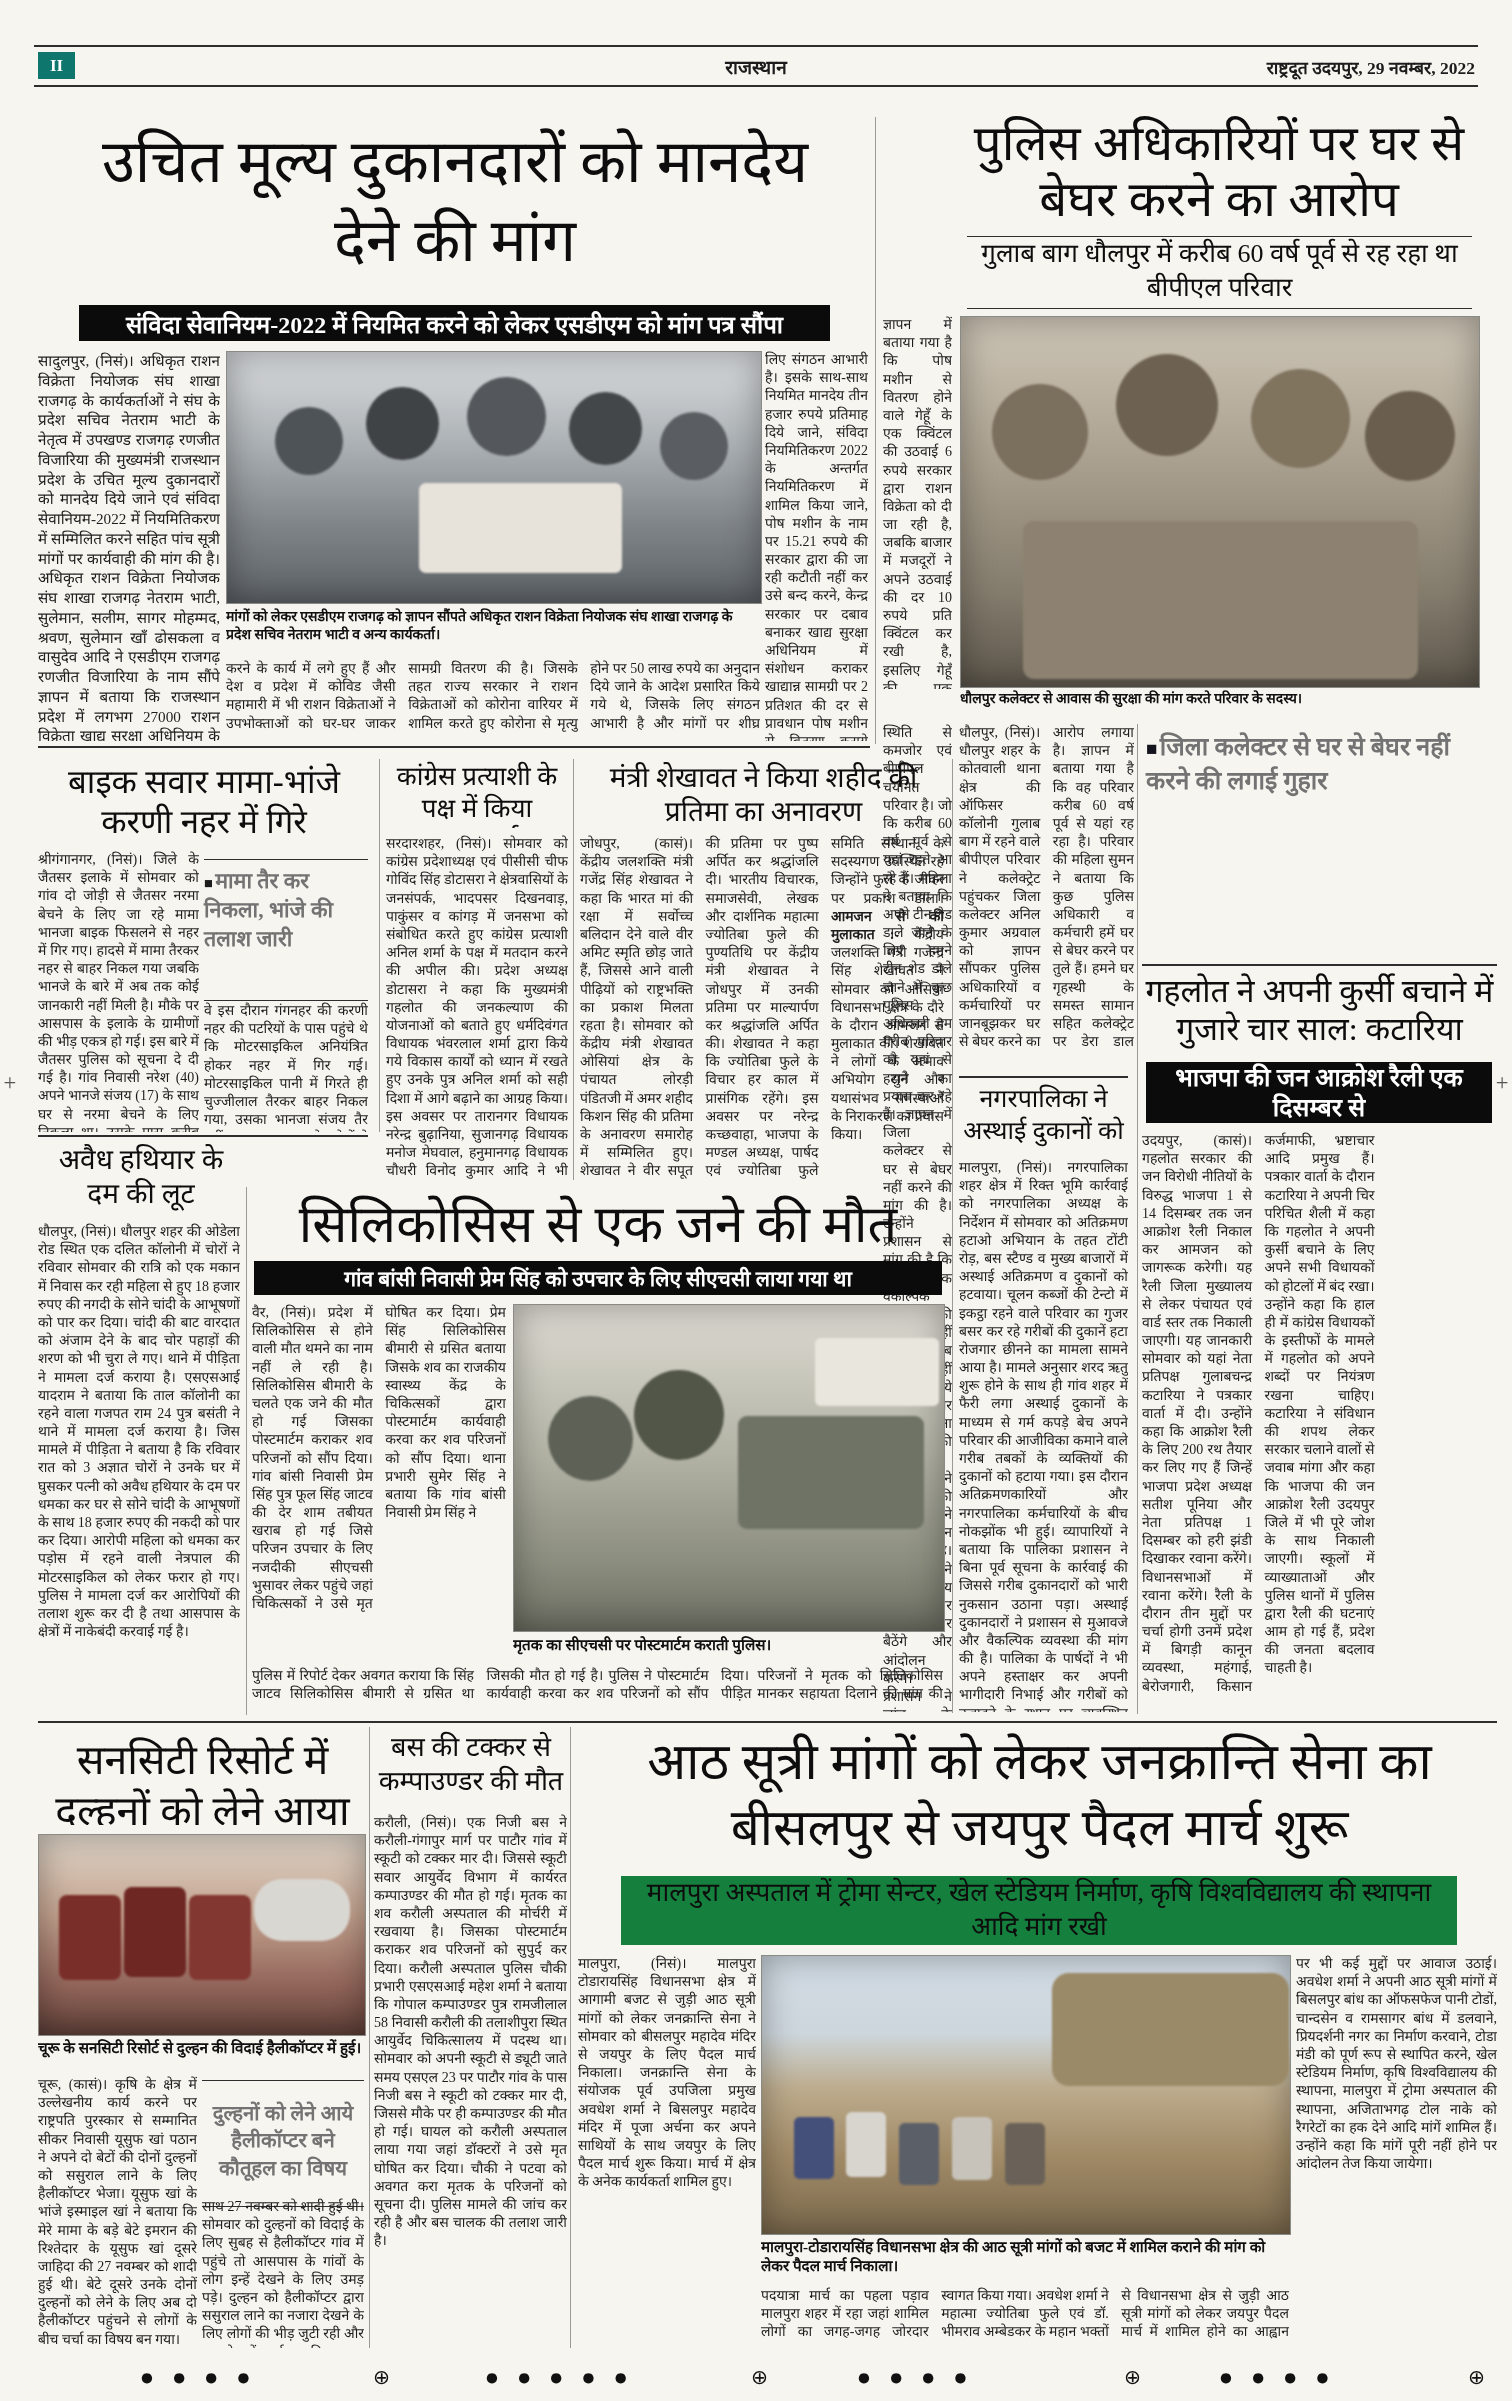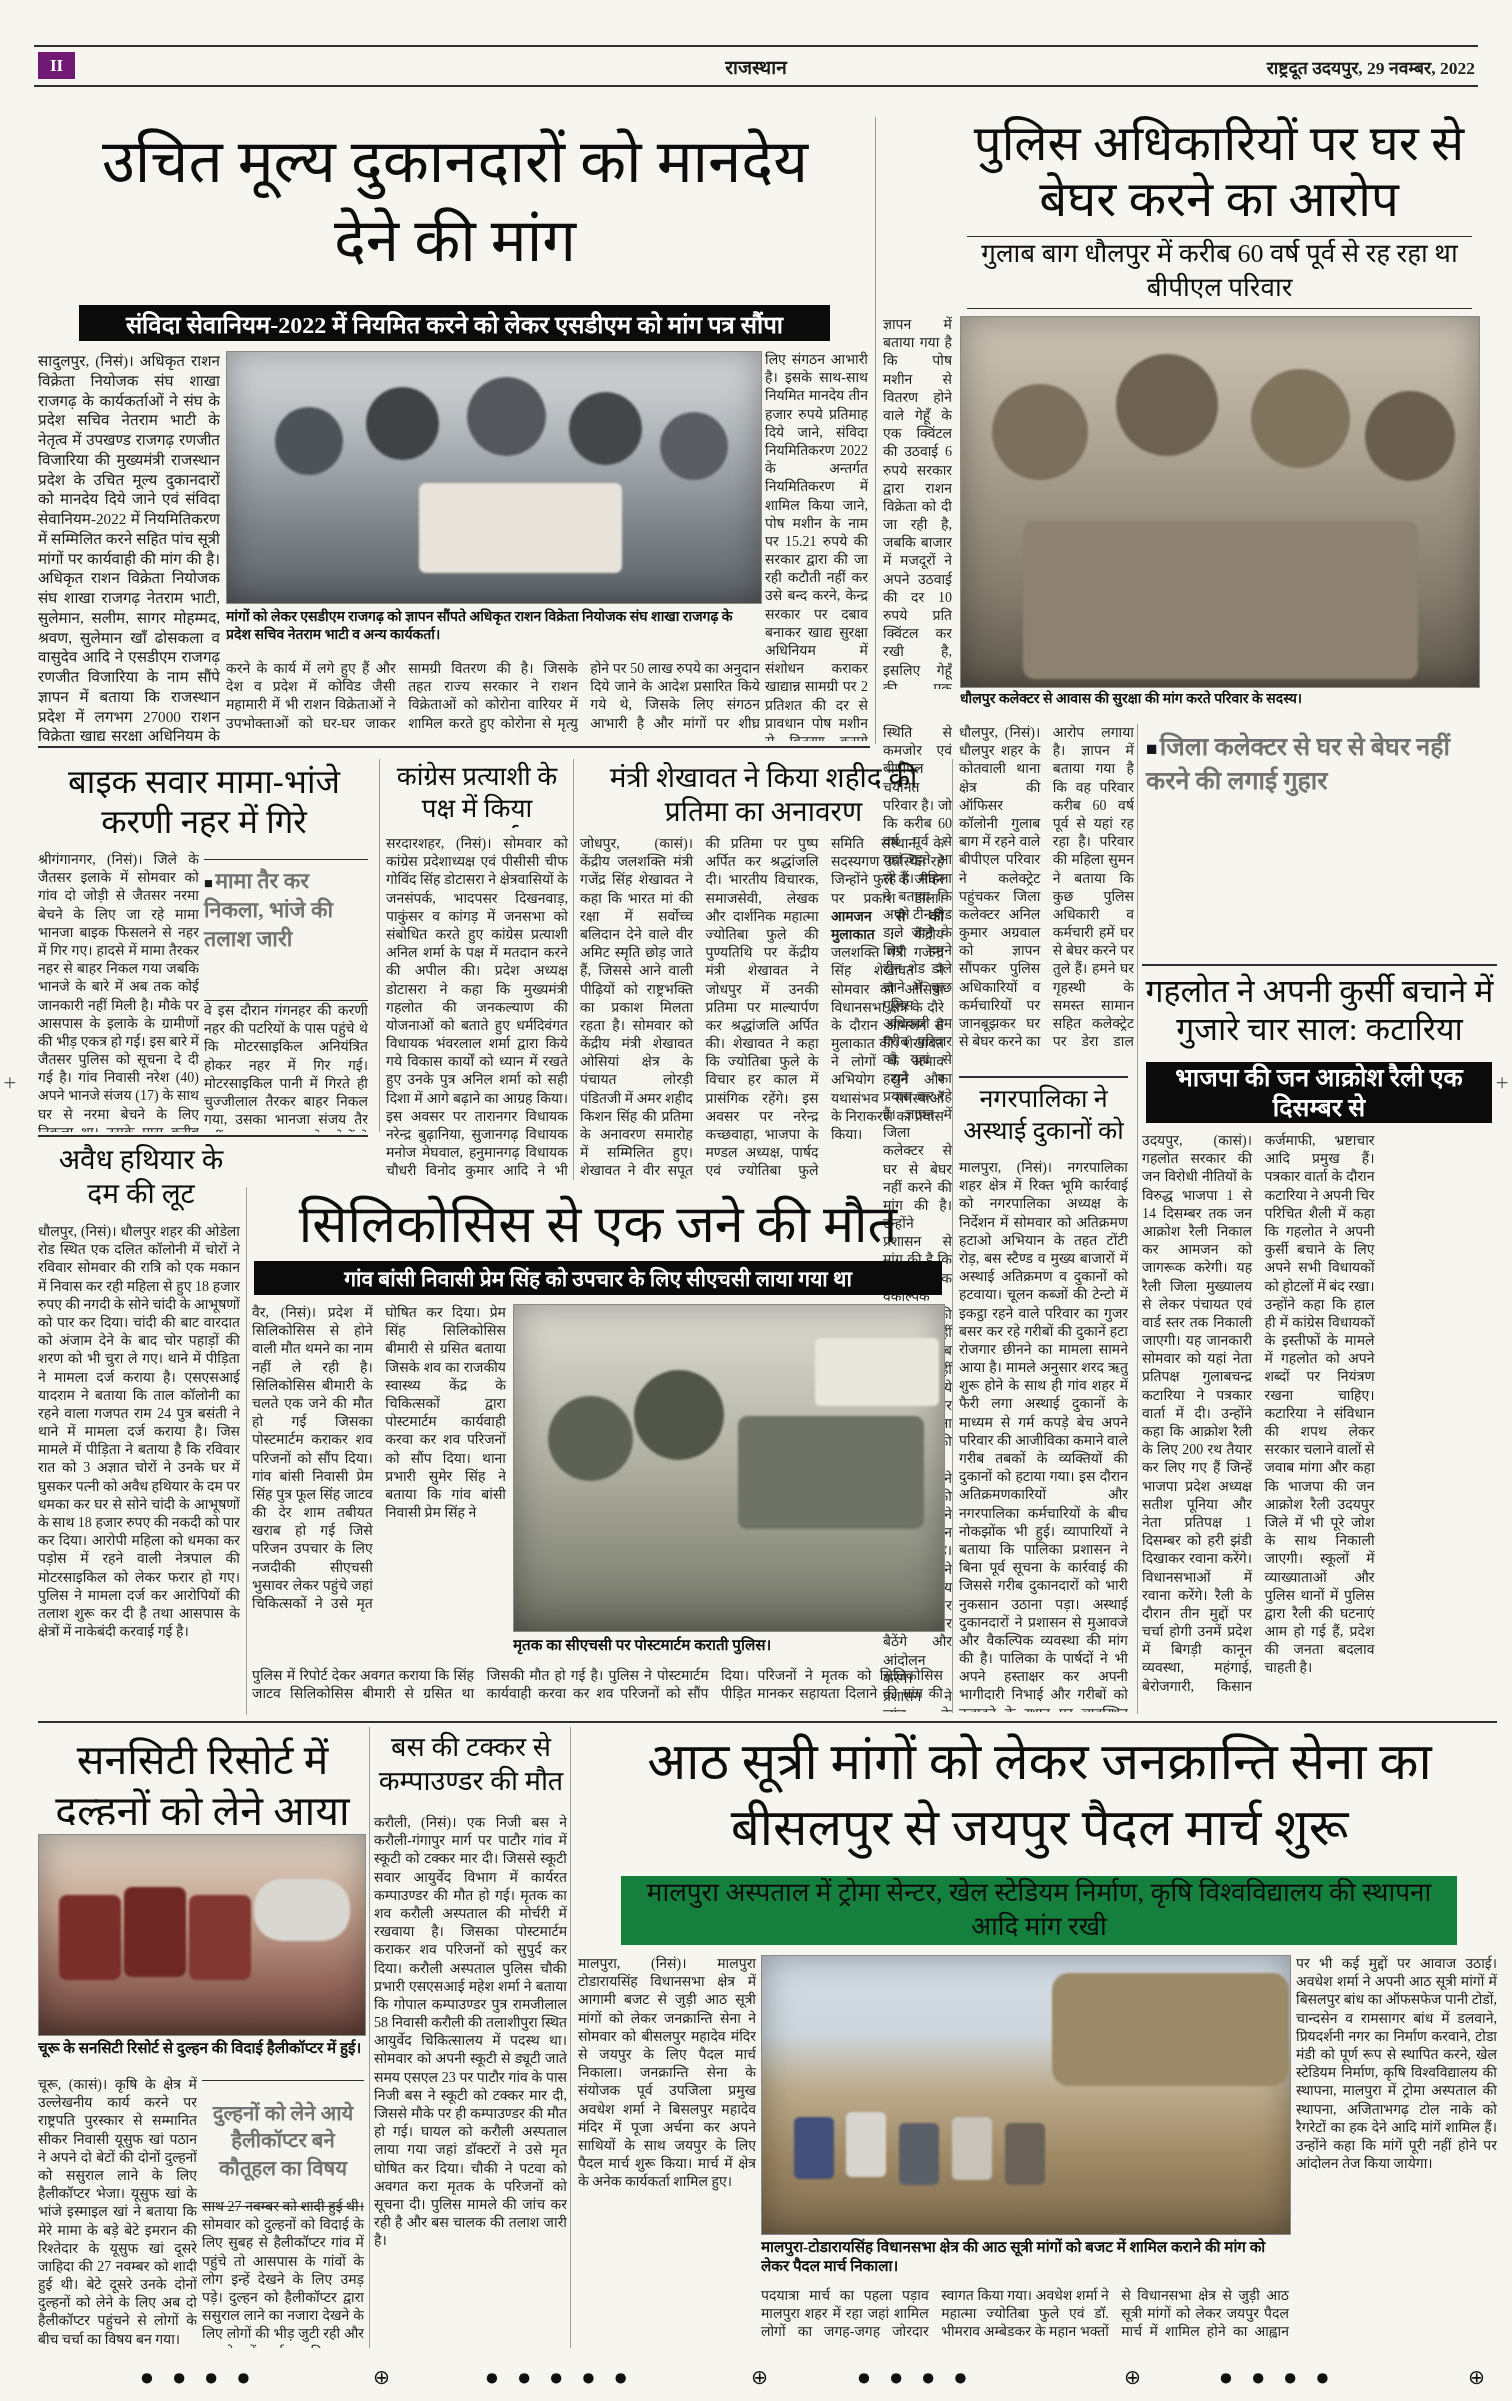--- a/index.html
+++ b/index.html
@@ -20,21 +20,21 @@
   .photo{position:absolute;overflow:hidden;box-shadow:inset 0 0 34px rgba(0,0,0,.35);border:0.6px solid #8a8a86;}
   .p1{background:linear-gradient(180deg,#d9dcde 0%,#aeb3b7 35%,#7e8388 70%,#5c6166 100%);}
   .p2{background:linear-gradient(180deg,#cdc5b6 0%,#a99f8e 40%,#837b6c 75%,#5d574c 100%);}
   .p3{background:linear-gradient(180deg,#dddbd2 0%,#b3b3a6 45%,#8a8c7e 80%,#6b6d61 100%);}
   .p4{background:linear-gradient(180deg,#e0d6c9 0%,#c2a18d 40%,#92655a 75%,#5f4038 100%);}
   .p5{background:linear-gradient(180deg,#d3dde6 0%,#cdd6dc 28%,#bcab8c 48%,#a08a66 72%,#7c6a4e 100%);}
   .photo .fig{position:absolute;border-radius:50%;filter:blur(1.1px);}
   .inset-title{font-weight:bold;color:#737373;overflow:hidden;}
   .subhead-rules{border-top:1.7px solid #2e2e2e;border-bottom:1.7px solid #2e2e2e;}
   .footer-sym{position:absolute;font-family:"DejaVu Sans",sans-serif;color:#111;}
-  .badge{background:#701a75;color:#fff;font-weight:bold;display:flex;align-items:center;justify-content:center;}
+  .badge{background:#0f766e;color:#fff;font-weight:bold;display:flex;align-items:center;justify-content:center;}
 </style>
 </head>
 <body>
 
 <div id="page">
 
   <div class="h-rule" style="left:34px;top:45px;width:1444px;"></div>
   <div class="abs badge" style="left:38px;top:52px;width:37px;height:27px;font-size:17px;">II</div>
   <div class="abs" style="left:0;top:54px;width:1512px;text-align:center;font-size:19px;font-weight:bold;">राजस्थान</div>
   <div class="abs" style="right:37px;top:55px;font-size:17.5px;font-weight:bold;text-align:right;">राष्ट्रदूत उदयपुर, 29 नवम्बर, 2022</div>

